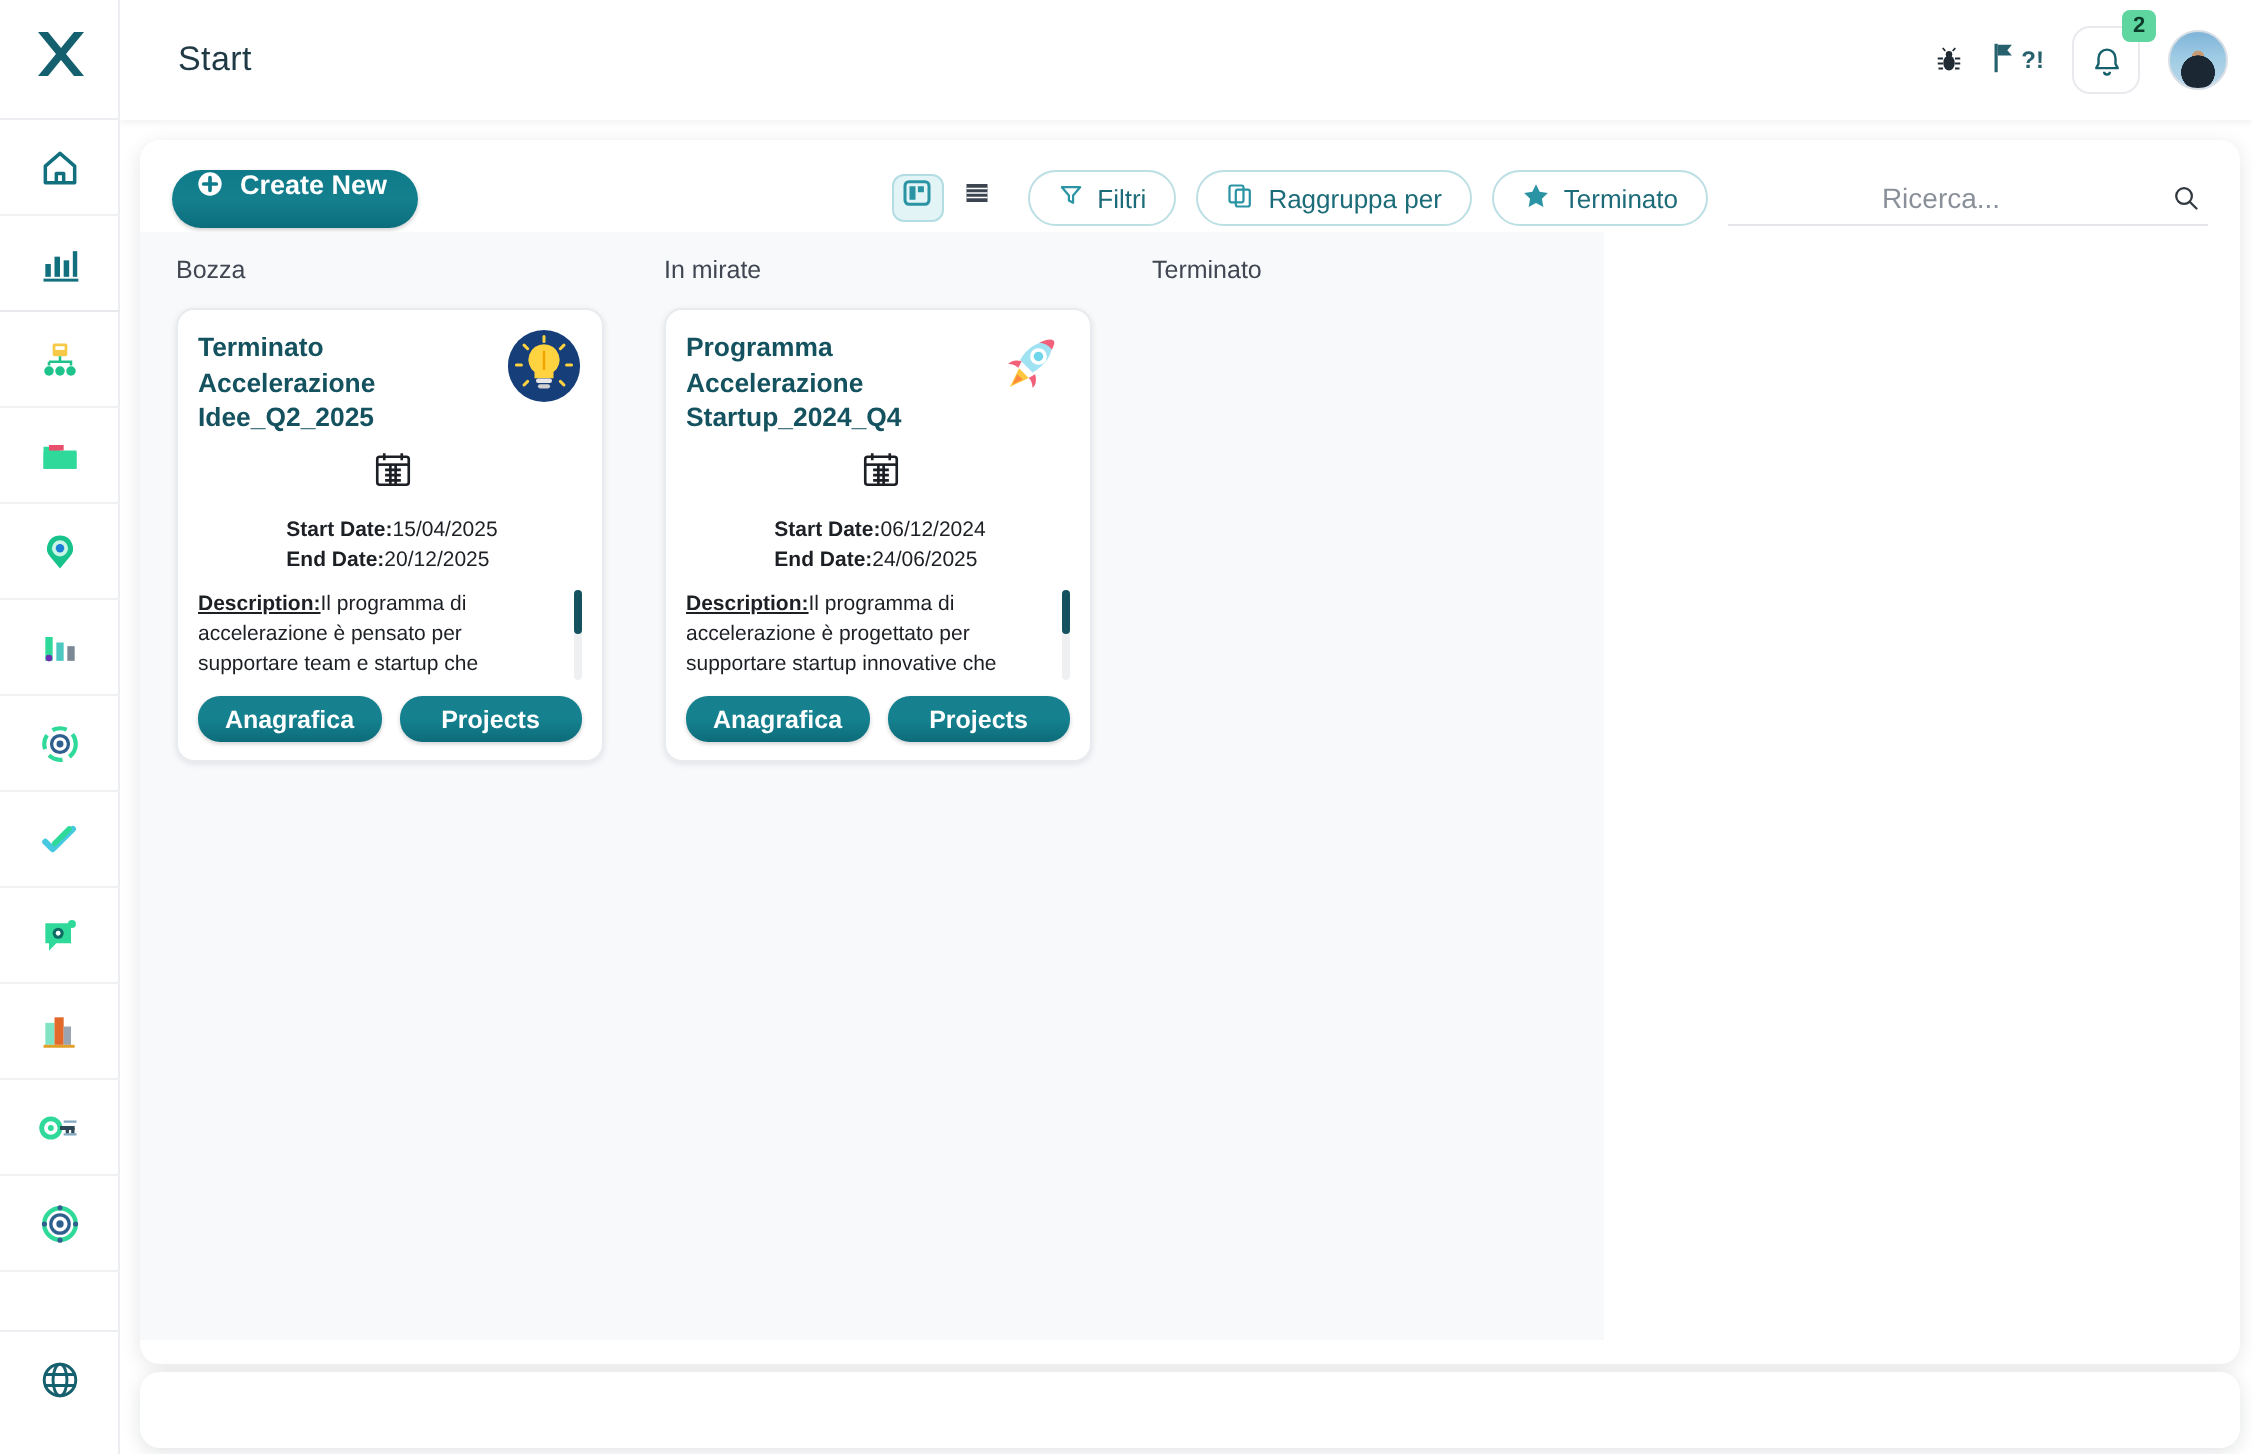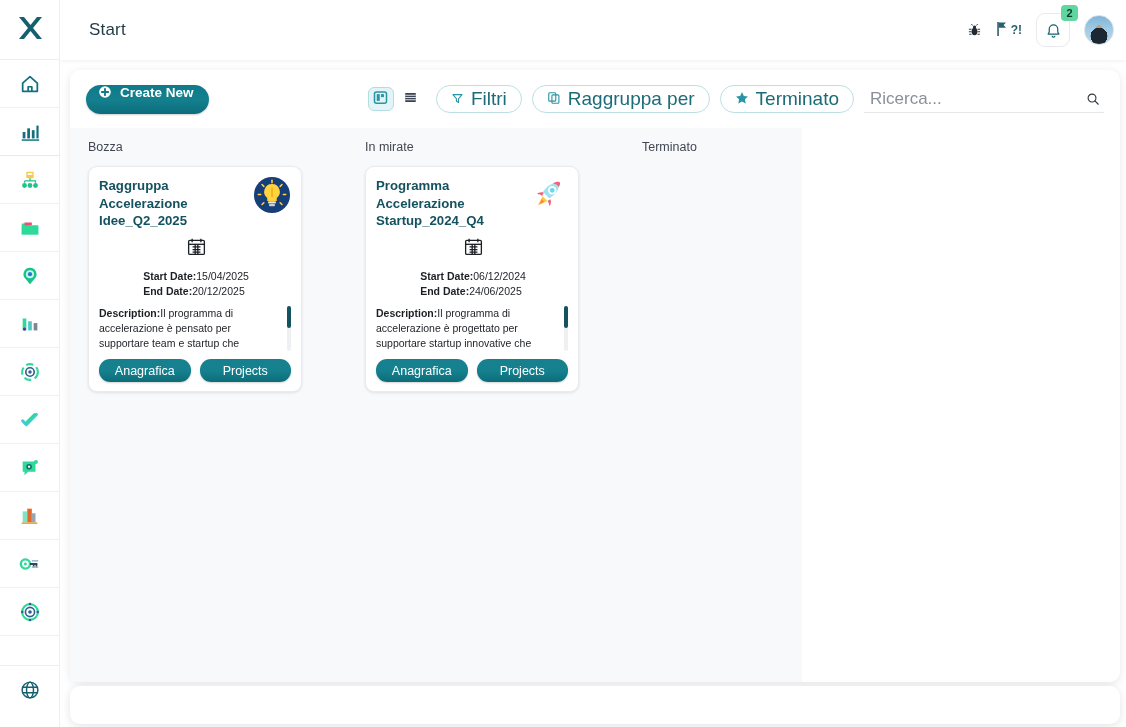--- a/index.html
+++ b/index.html
@@ -136,45 +136,45 @@
     width: 26px; height: 24px; border-radius: 6px;
     display: flex; align-items: center; justify-content: center;
     cursor: pointer; background: transparent; border: 1px solid transparent;
   }
   .view-btn.active { background: #e2f4f5; border: 1px solid #b3dde2; }
   .pill {
     display: flex; align-items: center; gap: 7px;
     height: 28px; padding: 0 14px;
     background: #fff; border: 1px solid #bcdfe4;
     border-radius: 15px;
-    color: #1c6b78; font-size: 19px;
+    color: #1c6b78; font-size: 13px;
     cursor: pointer; white-space: nowrap; justify-content: center;
   }
   #search-box {
     position: relative;
     width: 240px; height: 28px;
     display: flex; align-items: center;
     border-bottom: 1px solid #e4e6ea;
     padding: 0 4px;
   }
   #search-input {
     border: none; outline: none; background: transparent;
-    width: 205px; font-size: 17px; color: #3d4450;
+    width: 205px; font-size: 14px; color: #3d4450;
     font-family: "Liberation Sans", sans-serif;
+    text-align: center;
   }
   #search-input::placeholder { color: #8a9099; }
   #search-icon-wrap { margin-left: auto; cursor: pointer; display:flex; }
 
   
   #board {
-    position: absolute; left: 0; top: 58px;
+    position: absolute; left: 0; top: 46px;
     width: 732px; height: 554px;
     background: #f8f9fb;
     display: flex;
-    gap: 33px;
   }
   .column {
     width: 244px; height: 554px;
     padding: 12px 0 0 0;
   }
   .col-title {
     font-size: 12.5px; color: #414752;
     margin: 0 0 12px 18px;
   }
   .col-cards { padding: 0 18px; }
@@ -206,35 +206,35 @@
   }
   .dates-text { font-size: 10.5px; color: #1c1f24; line-height: 1.45; }
   .dates-text b { font-weight: bold; }
   .desc {
     position: relative;
     margin-top: 7px;
     font-size: 10.5px; line-height: 1.42; color: #1c1f24;
     height: 45px; overflow: hidden;
     padding-right: 8px;
   }
-  .desc b { font-weight: bold; }
+  .desc b { font-weight: bold; text-decoration: underline; }
   .desc-scroll-track {
     position: absolute; right: 0; top: 0; width: 4px; height: 45px;
     background: #eef0f2; border-radius: 2px;
   }
   .desc-scroll-thumb {
     position: absolute; right: 0; top: 0; width: 4px; height: 22px;
     background: #14525f; border-radius: 2px;
   }
   .card-actions { display: flex; gap: 9px; margin-top: 8px; }
   .card-btn {
     flex: 1 1 0; height: 23px;
     background: linear-gradient(180deg, #17808e 0%, #15818f 50%, #0d6c79 100%);
     color: #fff; border: none; border-radius: 11px;
-    font-size: 12.5px; font-weight: normal;
+    font-size: 12.5px; font-weight: bold;
     font-family: "Liberation Sans", sans-serif;
     cursor: pointer;
     box-shadow: 0 1px 2px rgba(0,0,0,.18);
   }
 </style>
 </head>
 <body>
 
 <div id="sidebar">
   <div class="logo-cell">
@@ -506,21 +506,21 @@
     </div>
 
     <div id="board">
 
       <div class="column">
         <div class="col-title">Bozza</div>
         <div class="col-cards">
 
           <div class="card">
             <div class="card-head">
-              <div class="card-title">Raggruppa Accelerazione Idee_Q2_2025</div>
+              <div class="card-title">Terminato Accelerazione Idee_Q2_2025</div>
               <div class="card-emblem">
                 <svg width="38" height="38" viewBox="0 0 40 40">
                   <circle cx="20" cy="20" r="19" fill="#163f7a"></circle>
                   <g stroke="#ffd23f" stroke-width="1.6" stroke-linecap="round">
                     <path d="M20 4.5 v2.6"></path>
                       <path d="M9.5 9 l1.9 1.9"></path>
                       <path d="M30.5 9 l-1.9 1.9"></path>
                     <path d="M5.5 19.5 h2.6"></path>
                       <path d="M34.5 19.5 h-2.6"></path>
                     <path d="M9.5 30 l1.9 -1.9"></path>

